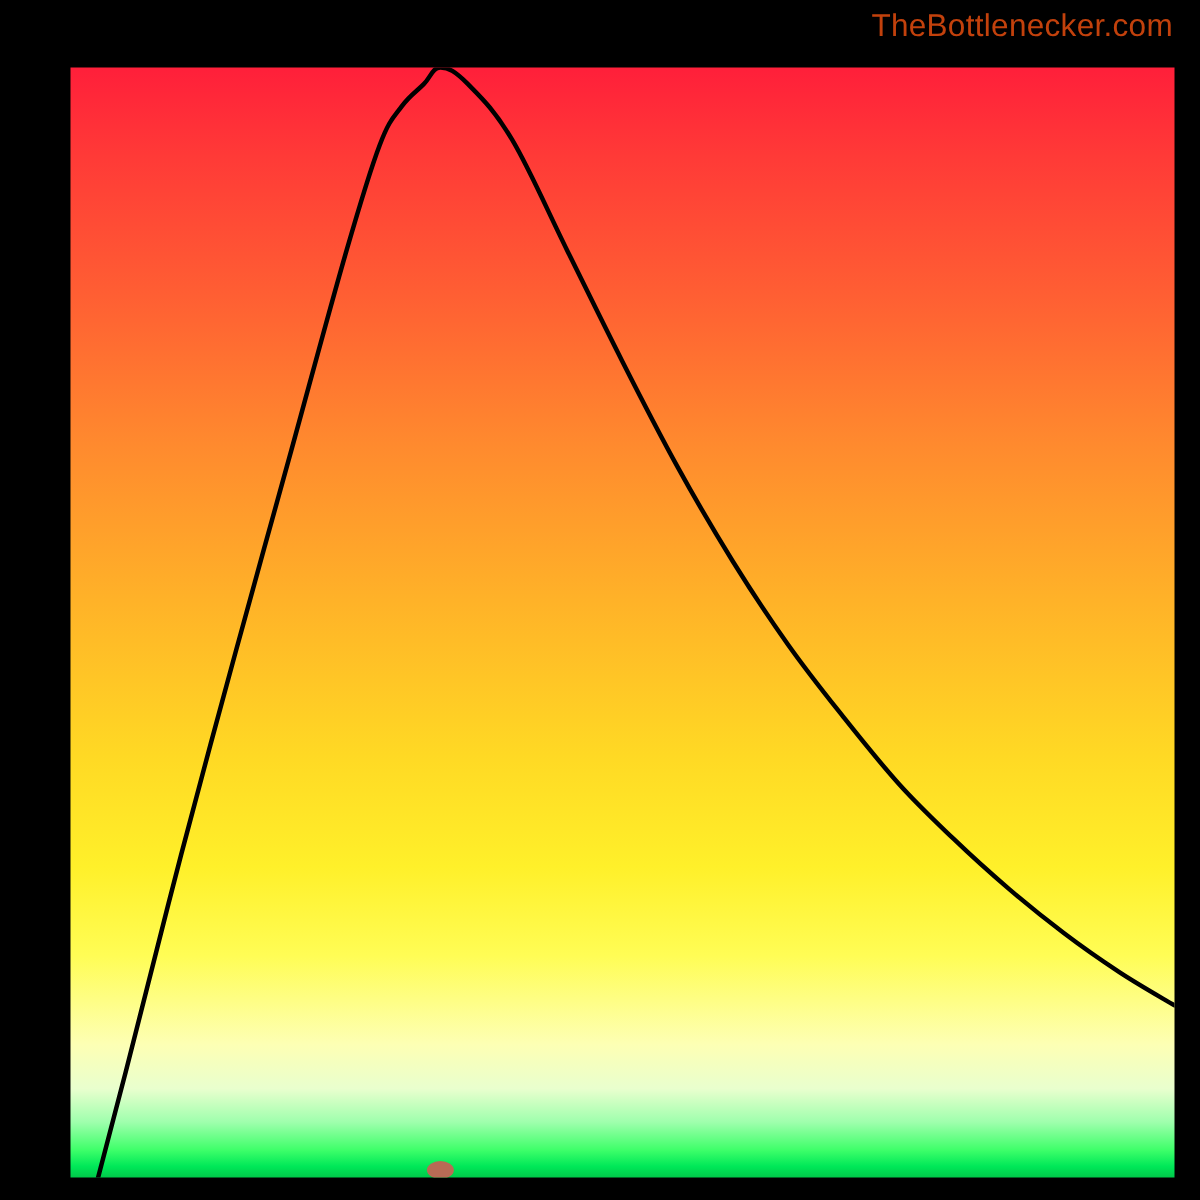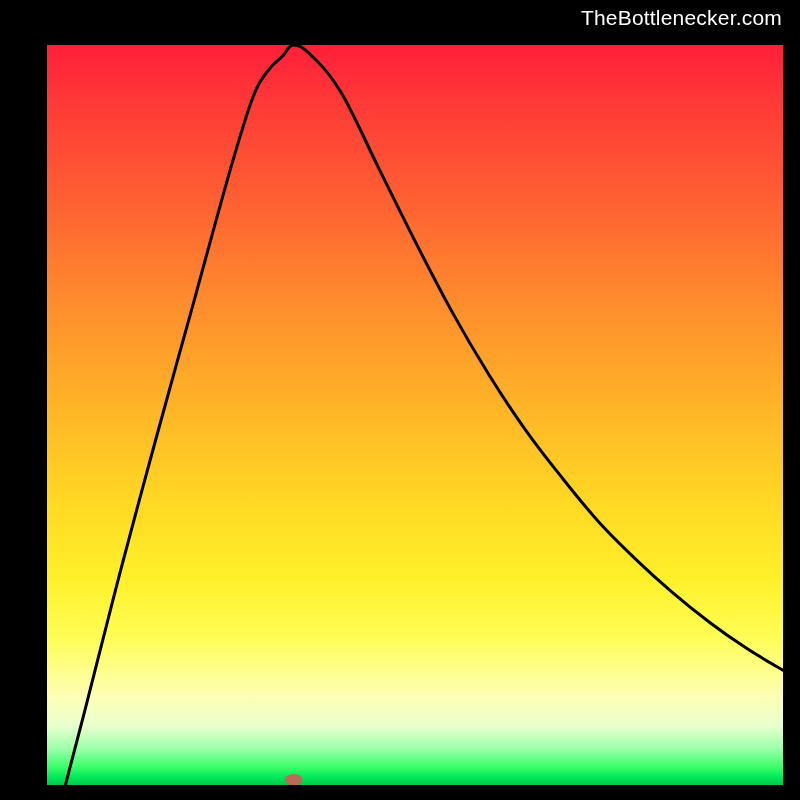--- a/index.html
+++ b/index.html
@@ -58,21 +58,21 @@
     stroke-linejoin: round;
   }
   .min-ellipse {
     fill: #b86b55;
     stroke: none;
   }
   .watermark {
     position: absolute;
     right: 18px;
     top: 6px;
-    color: #ffffff;
+    color: #c2410c;
     font-size: 21px;
     letter-spacing: 0.2px;
     font-weight: 400;
   }
 </style>
 </head>
 <body>
 
 <div class="frame">
   <div class="plot-area">

